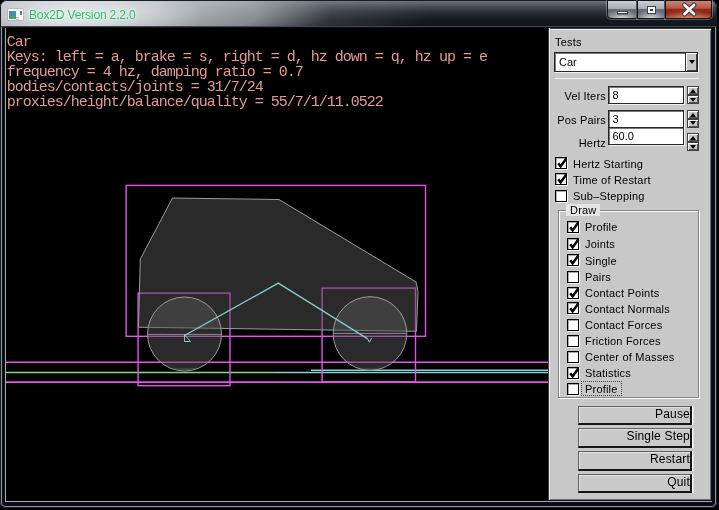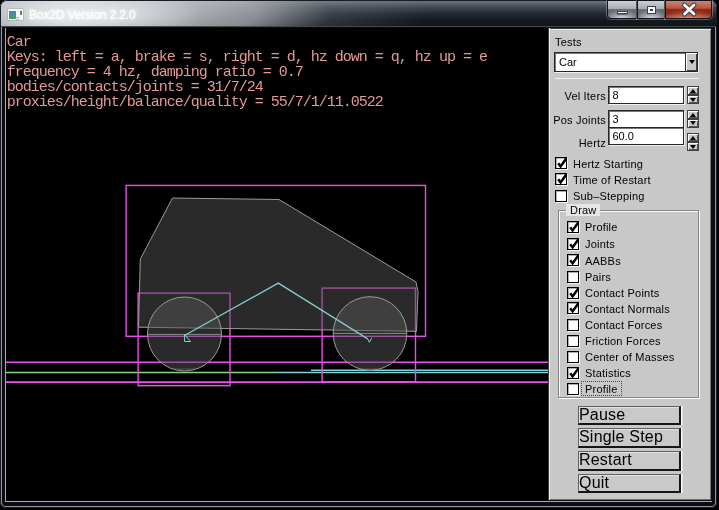--- a/index.html
+++ b/index.html
@@ -3,21 +3,21 @@
 *{margin:0;padding:0;box-sizing:border-box}
 html,body{width:719px;height:510px;background:#000;font-family:"Liberation Sans",sans-serif;overflow:hidden;position:relative}
 #win{position:absolute;left:0;top:0;width:717px;height:508px;border-radius:7px 7px 6px 6px;background:#0b0d13;
  box-shadow:inset 0 0 0 1px #181b21, inset 0 0 0 2px #8f969e;}
 #title{position:absolute;left:1px;top:1px;width:715px;height:26px;border-radius:6px 6px 0 0;border-bottom:1px solid #41464d;
  background:radial-gradient(175px 52px at 70px 14px, rgba(232,235,238,0.95) 0%, rgba(232,235,238,0) 75%),radial-gradient(330px 56px at 100px 12px, rgba(226,230,233,0.9) 0%, rgba(196,201,206,0.65) 48%, rgba(150,156,162,0.22) 70%, rgba(120,126,132,0) 100%),
  linear-gradient(180deg,#6d737b 0%,#41474f 26%,#23272f 52%,#14181f 78%,#10141b 100%);}
 #ticon{position:absolute;left:7.5px;top:8.5px;width:15px;height:11.5px;background:#fafafa;box-shadow:0 0 1px rgba(60,65,70,0.8)}
 #ticon .b1{position:absolute;left:1.5px;top:2.5px;width:6.5px;height:8px;background:linear-gradient(180deg,#4c84c4 0%,#3f94a0 45%,#44a64e 100%)}#ticon .b3{position:absolute;left:12px;top:2.5px;width:2px;height:4px;background:linear-gradient(180deg,#3a6fc0 0%,#4aa055 100%)}#ticon .b4{position:absolute;left:8.6px;top:8.3px;width:3px;height:0.9px;background:#b8b8b8;box-shadow:0 1.8px 0 #b8b8b8}
 
-#ttext{position:absolute;left:29px;top:7.5px;font-size:12px;letter-spacing:-0.15px;color:#ffffff;text-shadow:0 0 5px rgba(255,255,255,0.95),0 0 2px rgba(255,255,255,0.8)}
+#ttext{position:absolute;left:29px;top:7.5px;font-size:12px;letter-spacing:-0.15px;color:#22c55e;text-shadow:0 0 5px rgba(255,255,255,0.95),0 0 2px rgba(255,255,255,0.8)}
 .cbtn{position:absolute;top:0;height:19px;border:1px solid #101319;box-shadow:0 0 0 1px rgba(255,255,255,0.28)}
 #bmin{left:607px;width:30px;border-radius:0 0 0 4px;background:radial-gradient(26px 13px at 50% 108%, rgba(238,242,246,0.95), rgba(160,168,175,0.18) 74%),linear-gradient(180deg,#d5d8db 0%,#a9afb5 44%,#5d626a 50%,#464b52 100%)}
 #bmax{left:637px;width:28px;background:radial-gradient(24px 13px at 50% 108%, rgba(238,242,246,0.95), rgba(160,168,175,0.18) 74%),linear-gradient(180deg,#d5d8db 0%,#a9afb5 44%,#5d626a 50%,#464b52 100%)}
 #bclose{left:665px;width:47px;border-radius:0 0 4px 0;background:radial-gradient(42px 14px at 50% 112%, rgba(255,170,120,0.8), rgba(200,90,60,0.15) 72%),linear-gradient(180deg,#cc8d80 0%,#b55546 42%,#8a2113 50%,#7d1d10 74%,#9c3a26 100%)}
 #bmin .g{position:absolute;left:9px;top:10px;width:11px;height:2.5px;background:#fff;border:1px solid #3c4248;box-shadow:0 1px 1px rgba(0,0,0,0.35)}
 #bmax .g{position:absolute;left:9px;top:5px;width:9px;height:7.5px;background:#3c4248;border:1px solid #3c4248;box-shadow:inset 0 0 0 2px #fff}
 #canvas{position:absolute;left:6px;top:28px;width:542px;height:473px;background:#000}
 #panel{position:absolute;left:548px;top:28px;width:163px;height:472px;background:#c8c8c8;
  box-shadow:inset 1px 0 0 #3f413e, inset 2px 0 0 #ececec, inset 0 1px 0 #3f413e, inset 0 2px 0 #ececec, inset -1px 0 0 #6e7072, inset 0 -1px 0 #6e7072}
 #linner{position:absolute;left:5px;top:28px;width:1px;height:474px;background:#a7abaf}
@@ -32,21 +32,21 @@
 .tfield{position:absolute;left:608px;width:76px;height:18px;background:#fff;border:1px solid #262626;box-shadow:1px 1px 0 #f0f0f0, inset 1px 1px 0 #777;font-size:11px;padding-left:3.5px;padding-top:2px}
 .spinner{position:absolute;left:687px;width:12px;height:18px}
 .spinner .up,.spinner .dn{position:absolute;left:0;width:12px;height:9px;background:#c8c8c8;border:1px solid #404040;box-shadow:inset 1px 1px 0 #fdfdfd,inset -1px -1px 0 #555}
 .spinner .up{top:0}.spinner .dn{top:9px}
 .spinner .tu{position:absolute;left:2px;top:2px;width:0;height:0;border-left:3px solid transparent;border-right:3px solid transparent;border-bottom:4px solid #000}
 .spinner .td{position:absolute;left:2px;top:1.5px;width:0;height:0;border-left:3px solid transparent;border-right:3px solid transparent;border-top:4px solid #000}
 .cb{position:absolute;width:12px;height:12px;background:#fff;border:1px solid #000;box-shadow:1px 1px 0 rgba(250,250,250,0.9), inset 1px 1px 0 rgba(90,90,90,0.5)}
 .cb svg{position:absolute;left:0px;top:0px}
 #dgroup{position:absolute;left:558px;top:210px;width:141px;height:188px;border:1px solid #858585;box-shadow:1px 1px 0 #fafafa,inset 1px 1px 0 #fafafa}
 #dglabel{position:absolute;left:566px;top:204px;background:#e5e5e5;padding:0 4px;font-size:11px;letter-spacing:0.2px}
-.gbtn{position:absolute;left:578px;width:103px;height:19.5px;background:#c9c9c9;border:1px solid #606060;border-right:2px solid #161616;border-bottom:2.5px solid #161616;box-shadow:1.5px 0 0 #fafafa,inset 1px 1px 0 #e2e2e2;text-align:left;font-size:16px;letter-spacing:0.2px;line-height:15px}
+.gbtn{position:absolute;left:578px;width:114px;height:19.5px;background:#c9c9c9;border:1px solid #606060;border-right:2px solid #161616;border-bottom:2.5px solid #161616;box-shadow:1.5px 0 0 #fafafa,inset 1px 1px 0 #e2e2e2;text-align:right;font-size:12px;letter-spacing:0.2px;line-height:15px}
 #pfocus{position:absolute;left:581px;top:381px;width:41px;height:15px;border:1px dotted #444}
 </style></head><body>
 <div id="win"></div>
 <div id="title"></div>
 <div id="ticon">
     <div class="b1"></div>
     <div class="b3"></div>
     <div class="b4"></div>
   </div>
 <div id="ttext">Box2D Version 2.2.0</div>
@@ -118,21 +118,21 @@
 <div class="rlabel" style="right:113px;top:90px">Vel Iters</div>
 <div class="tfield" style="top:86px">8</div>
 <div class="spinner" style="top:86px">
     <div class="up">
       <div class="tu"></div>
     </div>
     <div class="dn">
       <div class="td"></div>
     </div>
   </div>
-<div class="rlabel" style="right:113px;top:113.5px">Pos Joints</div>
+<div class="rlabel" style="right:113px;top:113.5px">Pos Pairs</div>
 <div class="tfield" style="top:109.5px">3</div>
 <div class="spinner" style="top:109.5px">
     <div class="up">
       <div class="tu"></div>
     </div>
     <div class="dn">
       <div class="td"></div>
     </div>
   </div>
 <div class="rlabel" style="right:113px;top:137px">Hertz</div>
@@ -171,21 +171,21 @@
     <svg width="15" height="13" viewBox="0 0 15 13" style="left:-1px;top:-1px">
       <path d="M3.2 6.2 L5.6 9.4 L11.3 1.6" stroke="#000" stroke-width="2.5" fill="none"></path>
     </svg>
   </div>
 <div class="plabel" style="left:585px;top:238px">Joints</div>
 <div class="cb" style="left:567px;top:254.3px">
     <svg width="15" height="13" viewBox="0 0 15 13" style="left:-1px;top:-1px">
       <path d="M3.2 6.2 L5.6 9.4 L11.3 1.6" stroke="#000" stroke-width="2.5" fill="none"></path>
     </svg>
   </div>
-<div class="plabel" style="left:585px;top:254.8px">AABBs</div>
+<div class="plabel" style="left:585px;top:254.8px">Single</div>
 <div class="cb" style="left:567px;top:270.8px"></div>
 <div class="plabel" style="left:585px;top:271.3px">Pairs</div>
 <div class="cb" style="left:567px;top:286.5px">
     <svg width="15" height="13" viewBox="0 0 15 13" style="left:-1px;top:-1px">
       <path d="M3.2 6.2 L5.6 9.4 L11.3 1.6" stroke="#000" stroke-width="2.5" fill="none"></path>
     </svg>
   </div>
 <div class="plabel" style="left:585px;top:287px">Contact Points</div>
 <div class="cb" style="left:567px;top:302px">
     <svg width="15" height="13" viewBox="0 0 15 13" style="left:-1px;top:-1px">

